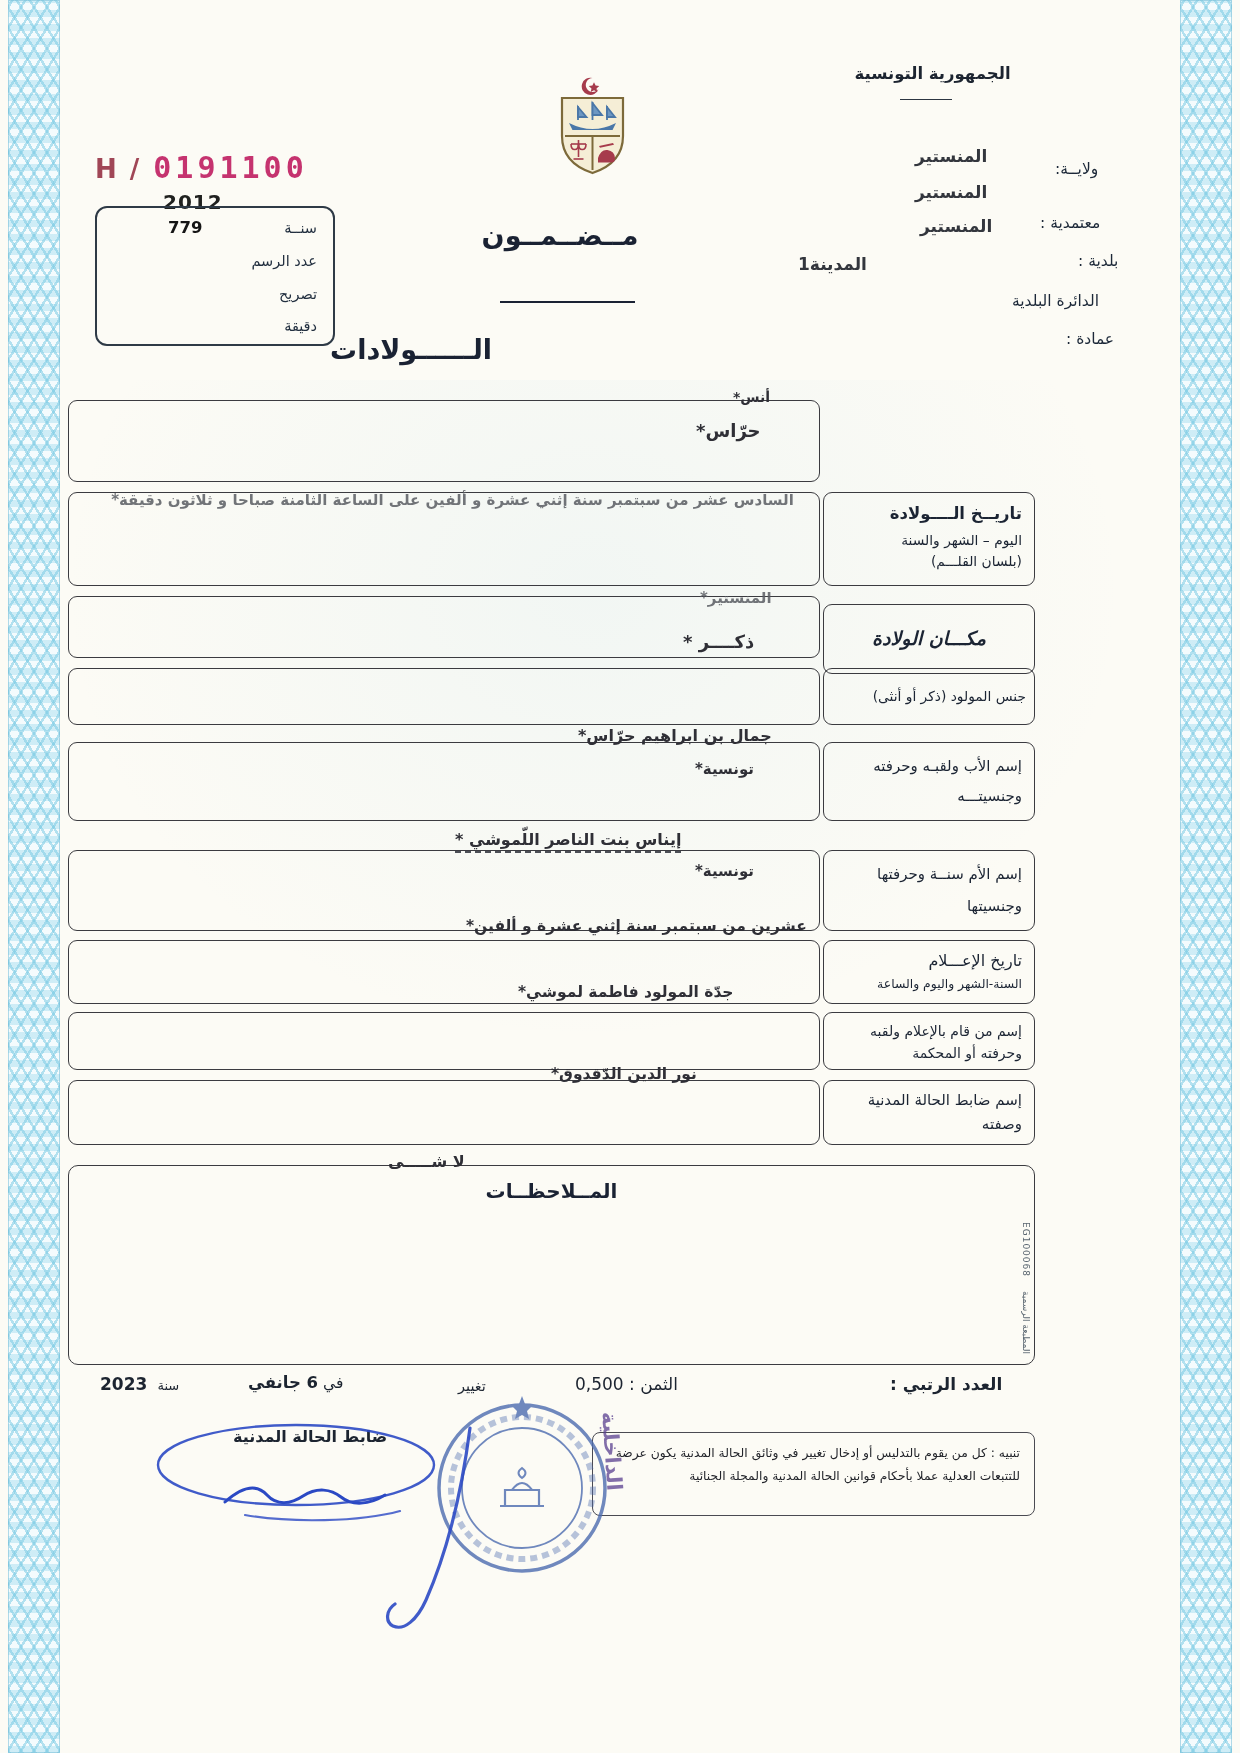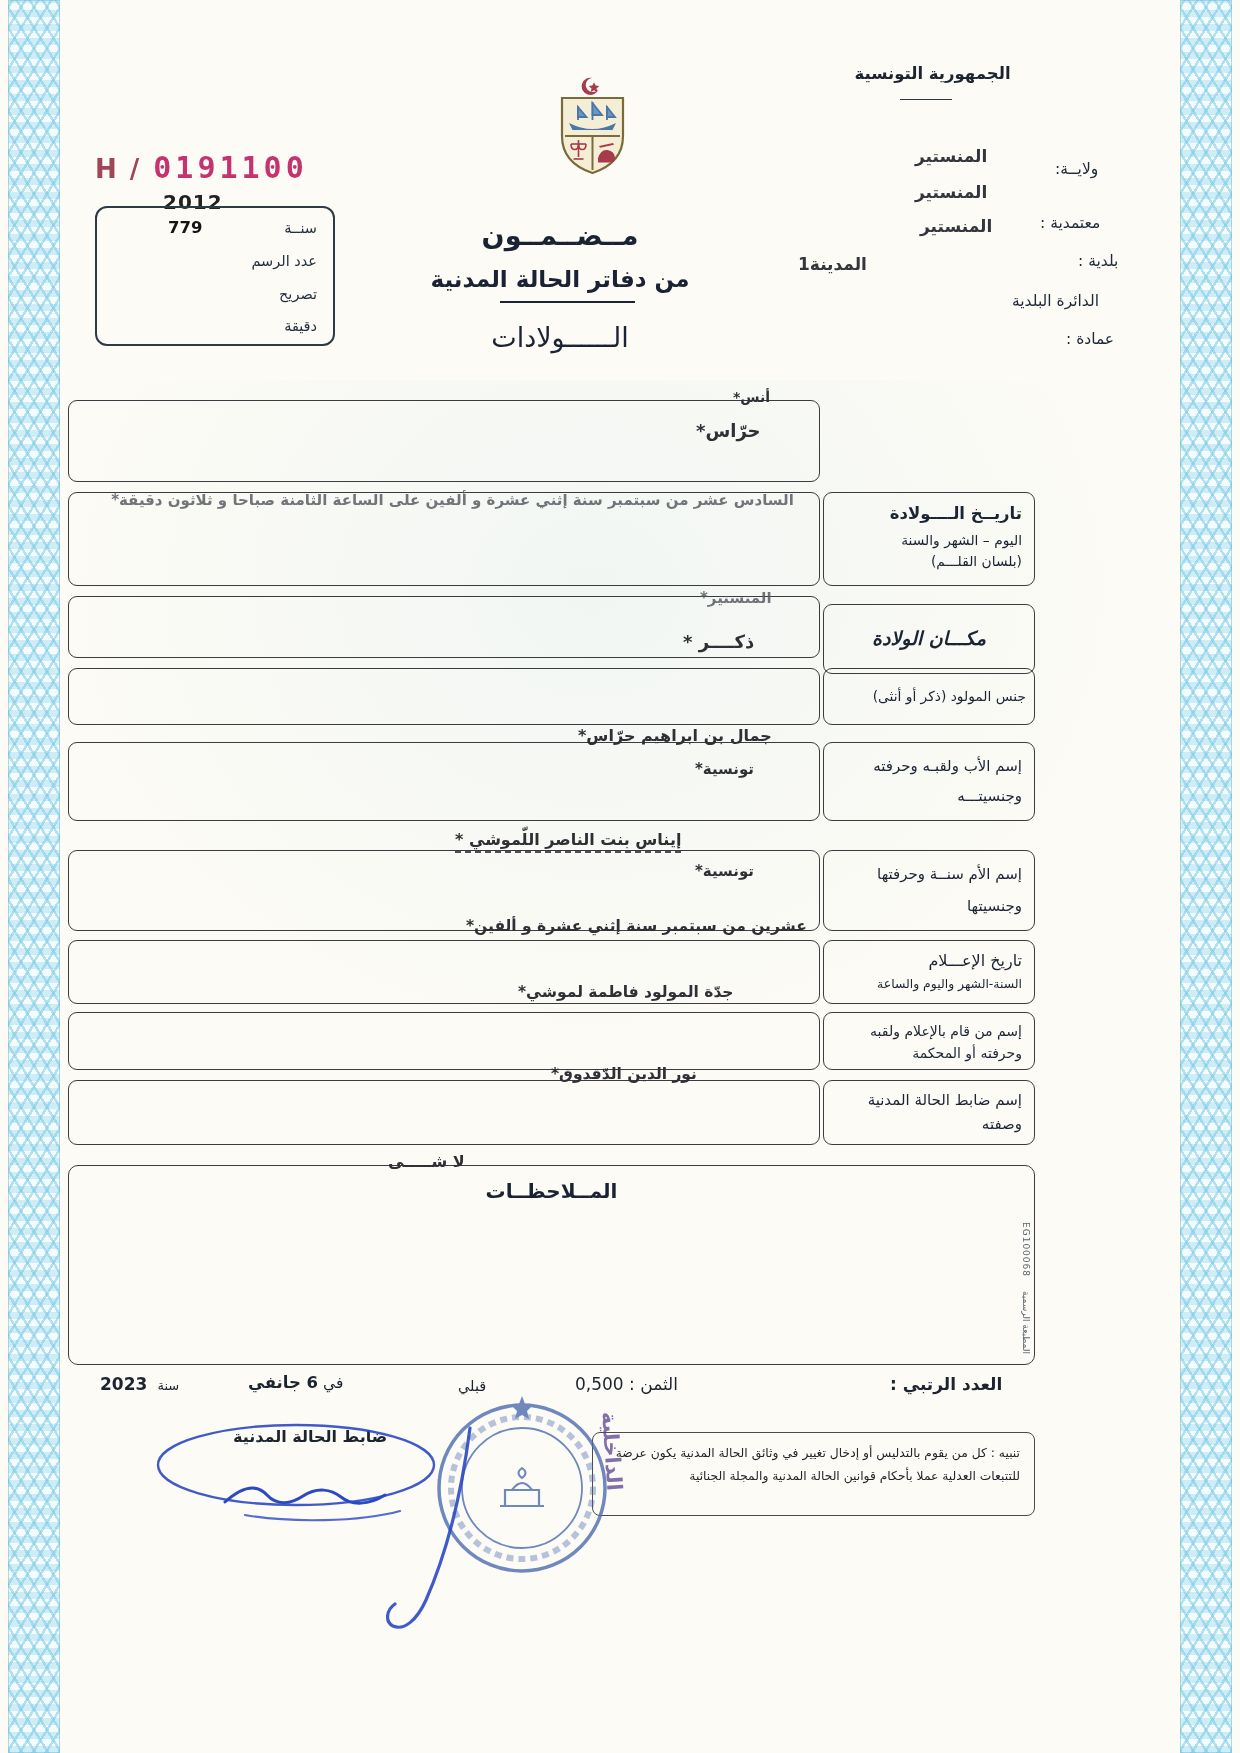--- a/index.html
+++ b/index.html
@@ -50,22 +50,22 @@
   .adm-label { position:absolute; font-size:15.5px; color:#1c2838; direction:rtl; white-space:nowrap; }
   .adm-stamp { position:absolute; font-weight:bold; font-size:17px; color:#33363d; direction:rtl; white-space:nowrap; }
 
   .emblem { position:absolute; left:545px; top:76px; width:95px; height:112px; }
 
   .title1 { position:absolute; left:330px; top:220px; width:460px; text-align:center;
             font-size:27px; font-weight:bold; color:#1a2233; direction:rtl; }
   .title2 { position:absolute; left:330px; top:266px; width:460px; text-align:center;
             font-size:23px; font-weight:bold; color:#1a2233; direction:rtl; }
   .t2-underline { position:absolute; left:500px; top:301px; width:135px; border-top:2px solid #1a2233; }
-  .title3 { position:absolute; left:330px; top:322px; width:460px; text-align:center;
-            font-size:27px; font-weight:normal; color:#1a2233; direction:rtl; letter-spacing:1px; }
+  .title3 { position:absolute; left:330px; top:334px; width:460px; text-align:left;
+            font-size:27px; font-weight:bold; color:#1a2233; direction:rtl; letter-spacing:1px; }
 
   
   .vbox { position:absolute; left:68px; width:752px;
           border:1.6px solid #3b3b40; border-radius:9px; background:transparent; }
   .lbox { position:absolute; left:823px; width:212px;
           border:1.6px solid #3b3b40; border-radius:9px; padding:8px 12px;
           color:#1b2433; text-align:right; direction:rtl; font-size:15px; line-height:1.55; }
   .lbox1 { display:flex; flex-direction:column; justify-content:space-between;
            font-weight:bold; font-size:17px; }
   .lbox2 .l1 { font-size:16.5px; font-weight:bold; margin-bottom:3px; }
@@ -175,21 +175,20 @@
   <div class="adm-stamp" style="left:915px;top:146px;">المنستير</div>
   <div class="adm-stamp" style="left:915px;top:182px;">المنستير</div>
   <div class="adm-label" style="left:1040px;top:214px;">معتمدية :</div>
   <div class="adm-stamp" style="left:920px;top:216px;">المنستير</div>
   <div class="adm-label" style="left:1078px;top:252px;">بلدية :</div>
   <div class="adm-stamp" style="left:798px;top:254px;">المدينة1</div>
   <div class="adm-label" style="left:1012px;top:292px;">الدائرة البلدية</div>
   <div class="adm-label" style="left:1066px;top:330px;">عمادة :</div>
 
   <div class="title1">مــضــمــون</div>
-  <div class="title2">من دفاتر الحالة المدنية</div>
   <div class="t2-underline"></div>
   <div class="title3">الــــــولادات</div>
 
   <div class="vbox" style="top:400px;height:82px;"></div>
   <div class="vbox" style="top:492px;height:94px;"></div>
   <div class="vbox" style="top:596px;height:62px;"></div>
   <div class="vbox" style="top:668px;height:57px;"></div>
   <div class="vbox" style="top:742px;height:79px;"></div>
   <div class="vbox" style="top:850px;height:81px;"></div>
   <div class="vbox" style="top:940px;height:64px;"></div>
@@ -241,21 +240,21 @@
   <div class="stamp" style="left:518px;top:983px;font-size:15.5px;">جدّة المولود فاطمة لموشي*</div>
   <div class="stamp" style="left:551px;top:1065px;font-size:15.5px;">نور الدين الدّقدوق*</div>
 
   <div class="obs-box">
     <div class="obs-title">المــلاحظــات</div>
   </div>
   <div class="stamp" style="left:388px;top:1152px;font-size:16px;">لا شـــــى</div>
 
   <div class="ft ft-serial">العدد الرتبي :</div>
   <div class="ft ft-price">الثمن : 0,500</div>
-  <div class="ft ft-place">قبلي</div>
+  <div class="ft ft-place">تغيير</div>
   <div class="ft ft-date">
     <span>في</span>
     <span class="b">6 جانفي</span>
   </div>
   <div class="ft ft-year">
     <span>سنة</span>
     <span class="yr-val">2023</span>
   </div>
   <div class="ft officer-label">ضابط الحالة المدنية</div>
 

